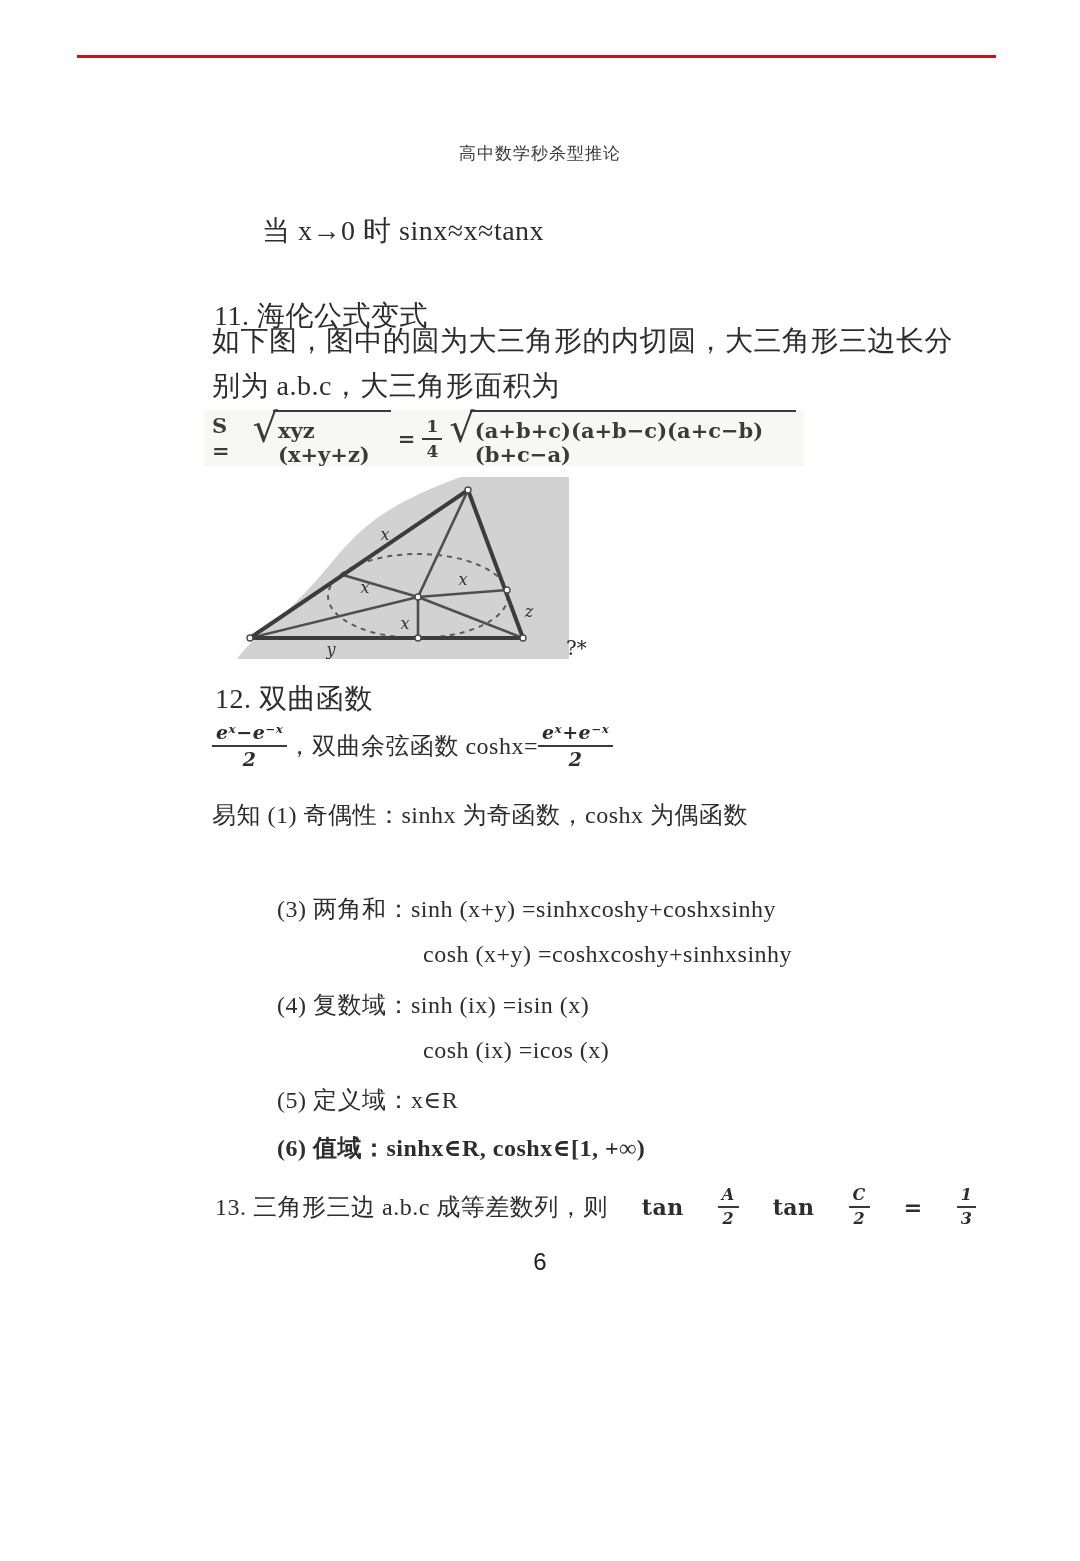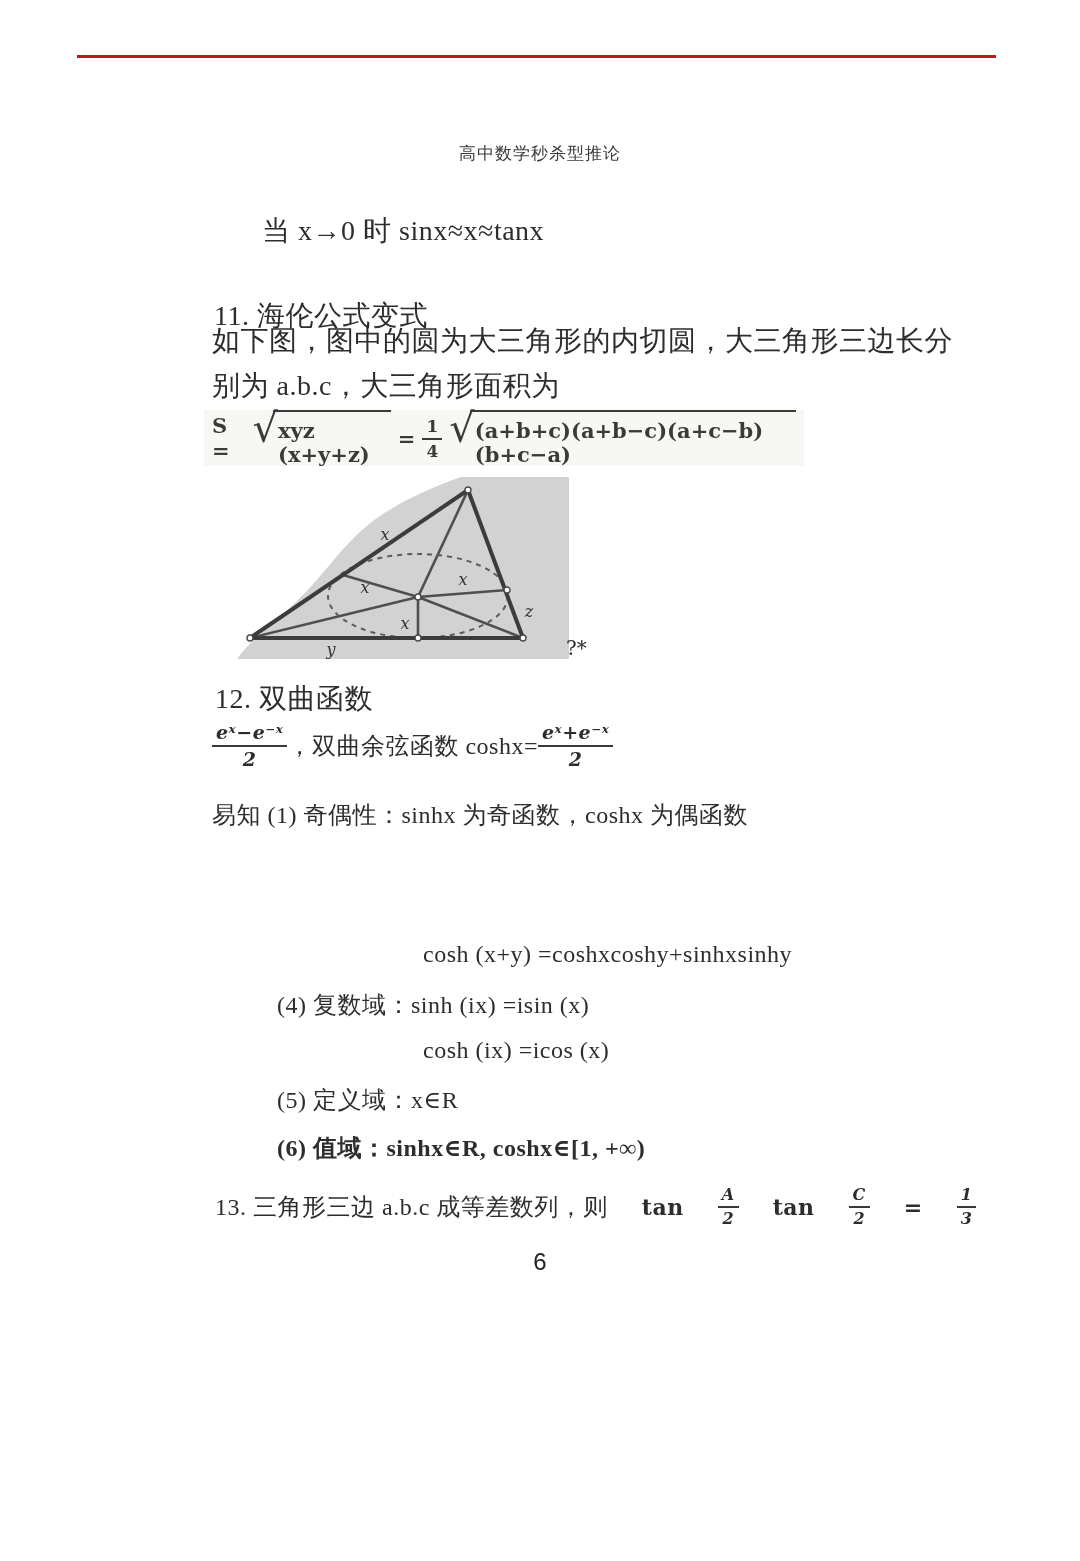--- a/index.html
+++ b/index.html
@@ -111,20 +111,21 @@
       <span class="den">2</span>
     </span>
     <span class="cn">，双曲余弦函数 coshx=</span>
     <span class="frac math">
       <span class="num">eˣ+e⁻ˣ</span>
       <span class="den">2</span>
     </span>
   </div>
 
   <div class="abs indent-item" style="left:212px;top:799px;">易知 (1) 奇偶性：sinhx 为奇函数，coshx 为偶函数</div>
+  <div class="abs indent-item" style="left:277px;top:893px;">(3) 两角和：sinh (x+y) =sinhxcoshy+coshxsinhy</div>
   <div class="abs indent-item" style="left:423px;top:941px;">cosh (x+y) =coshxcoshy+sinhxsinhy</div>
   <div class="abs indent-item" style="left:277px;top:989px;">(4) 复数域：sinh (ix) =isin (x)</div>
   <div class="abs indent-item" style="left:423px;top:1037px;">cosh (ix) =icos (x)</div>
   <div class="abs indent-item" style="left:277px;top:1084px;">(5) 定义域：x∈R</div>
   <div class="abs indent-item" style="left:277px;top:1132px;font-weight:bold;">(6) 值域：sinhx∈R, coshx∈[1, +∞)</div>
 
   <div class="abs mixed-line" style="left:215px;top:1186px;gap:32px;">
     <span class="cn">13. 三角形三边 a.b.c 成等差数列，则</span>
     <span class="tan-word">tan</span>
     <span class="frac tiny">

